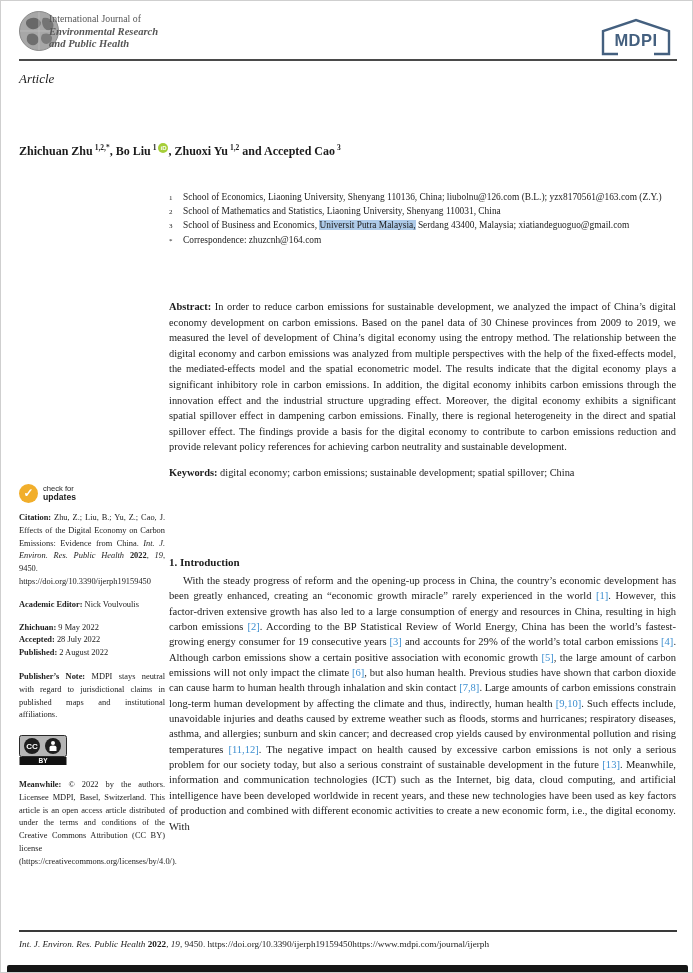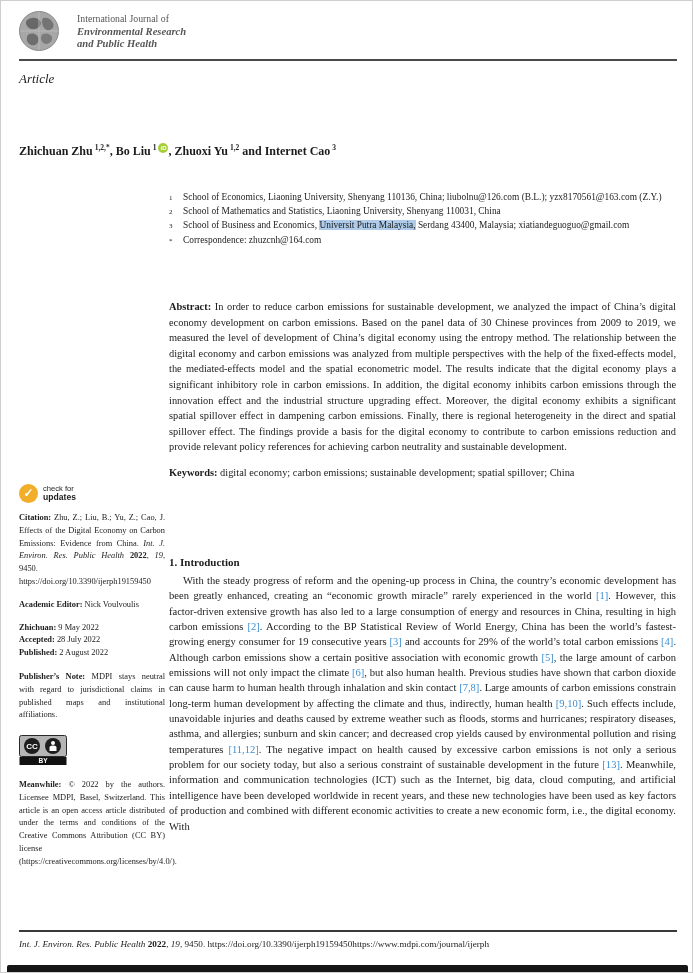--- a/index.html
+++ b/index.html
@@ -3,21 +3,21 @@
 <meta charset="utf-8">
 <style>
   html,body{margin:0;padding:0;background:#ffffff;}
   .page{
     position:relative;width:693px;height:973px;background:#fff;
     font-family:"Liberation Serif", serif;color:#1c1c1c;
     border:1px solid #cfcfcf;box-sizing:border-box;overflow:hidden;
   }
   .abs{position:absolute;}
   
-  .jname{left:76px;top:12px;font-size:10px;color:#565656;line-height:12.5px;}
+  .jname{left:48px;top:12px;font-size:10px;color:#565656;line-height:12.5px;}
   .jname .plain{font-size:9.8px;}
   .jname .bi{font-weight:bold;font-style:italic;font-size:10.6px;}
   .hrule{left:18px;top:58px;width:658px;height:2px;background:#4a4a4a;}
   .article-type{left:18px;top:70px;font-size:13px;font-style:italic;}
   .title{left:18px;top:85px;width:660px;font-size:20.5px;font-weight:bold;line-height:24.5px;}
   .authors{left:18px;top:142px;width:640px;font-size:12px;font-weight:bold;}
   .authors sup{font-size:7.5px;margin-left:2px;}
   .orcid{display:inline-block;width:10px;height:10px;border-radius:50%;background:#a6ce39;color:#fff;
     font-family:"Liberation Sans",sans-serif;font-size:6px;font-weight:bold;text-align:center;line-height:10px;
     vertical-align:super;margin-left:2px;}
@@ -67,26 +67,32 @@
       <path d="M24 24 Q30 22 33 27 Q34 32 28 34 Q23 34 22 29 Q22 25 24 24Z" fill="#7b7b7b"></path>
       <circle cx="20" cy="21" r="19.5" fill="none" stroke="#8a8a8a" stroke-width="1"></circle>
       <path d="M20 1.5 V40.5 M1 21 H40" stroke="#bdbdbd" stroke-width="0.8" fill="none"></path>
     </svg>
   </div>
   <div class="abs jname">
     <div class="plain">International Journal of</div>
     <div class="bi">Environmental Research</div>
     <div class="bi">and Public Health</div>
   </div>
+  <div class="abs" style="left:592px;top:15px;width:86px;height:42px;">
+    <svg width="86" height="42" viewBox="0 0 86 42">
+      <path d="M25 38 H10 V15 L43 4 L76 15 V38 H61" fill="none" stroke="#44607f" stroke-width="2.4"></path>
+      <text x="43" y="30" text-anchor="middle" font-family="Liberation Sans, sans-serif" font-size="16.5" font-weight="bold" letter-spacing="0.5" fill="#44607f">MDPI</text>
+    </svg>
+  </div>
   <div class="abs hrule"></div>
 
   <div class="abs article-type">Article</div>
 
   <div class="abs authors">
-    <span>Zhichuan Zhu</span><sup>1,2,*</sup><span>, </span><span>Bo Liu</span><sup>1</sup><span class="orcid">iD</span><span>, </span><span>Zhuoxi Yu</span><sup>1,2</sup><span> and </span><span>Internet Cao</span><sup>3</sup>
+    <span>Zhichuan Zhu</span><sup>1,2,*</sup><span>, </span><span>Bo Liu</span><sup>1</sup><span class="orcid">iD</span><span>, </span><span>Zhuoxi Yu</span><sup>1,2</sup><span> and </span><span>Accepted Cao</span><sup>3</sup>
   </div>
 
   <div class="abs affils">
     <div class="affil-row">
       <span class="mk">1</span>
       <span class="tx"><span>School of Economics, Liaoning University, Shenyang 110136, China; liubolnu@126.com (B.L.); yzx8170561@163.com (Z.Y.)</span><span class="hl"></span><span></span></span>
     </div>
     <div class="affil-row">
       <span class="mk">2</span>
       <span class="tx"><span>School of Mathematics and Statistics, Liaoning University, Shenyang 110031, China</span><span class="hl"></span><span></span></span>

